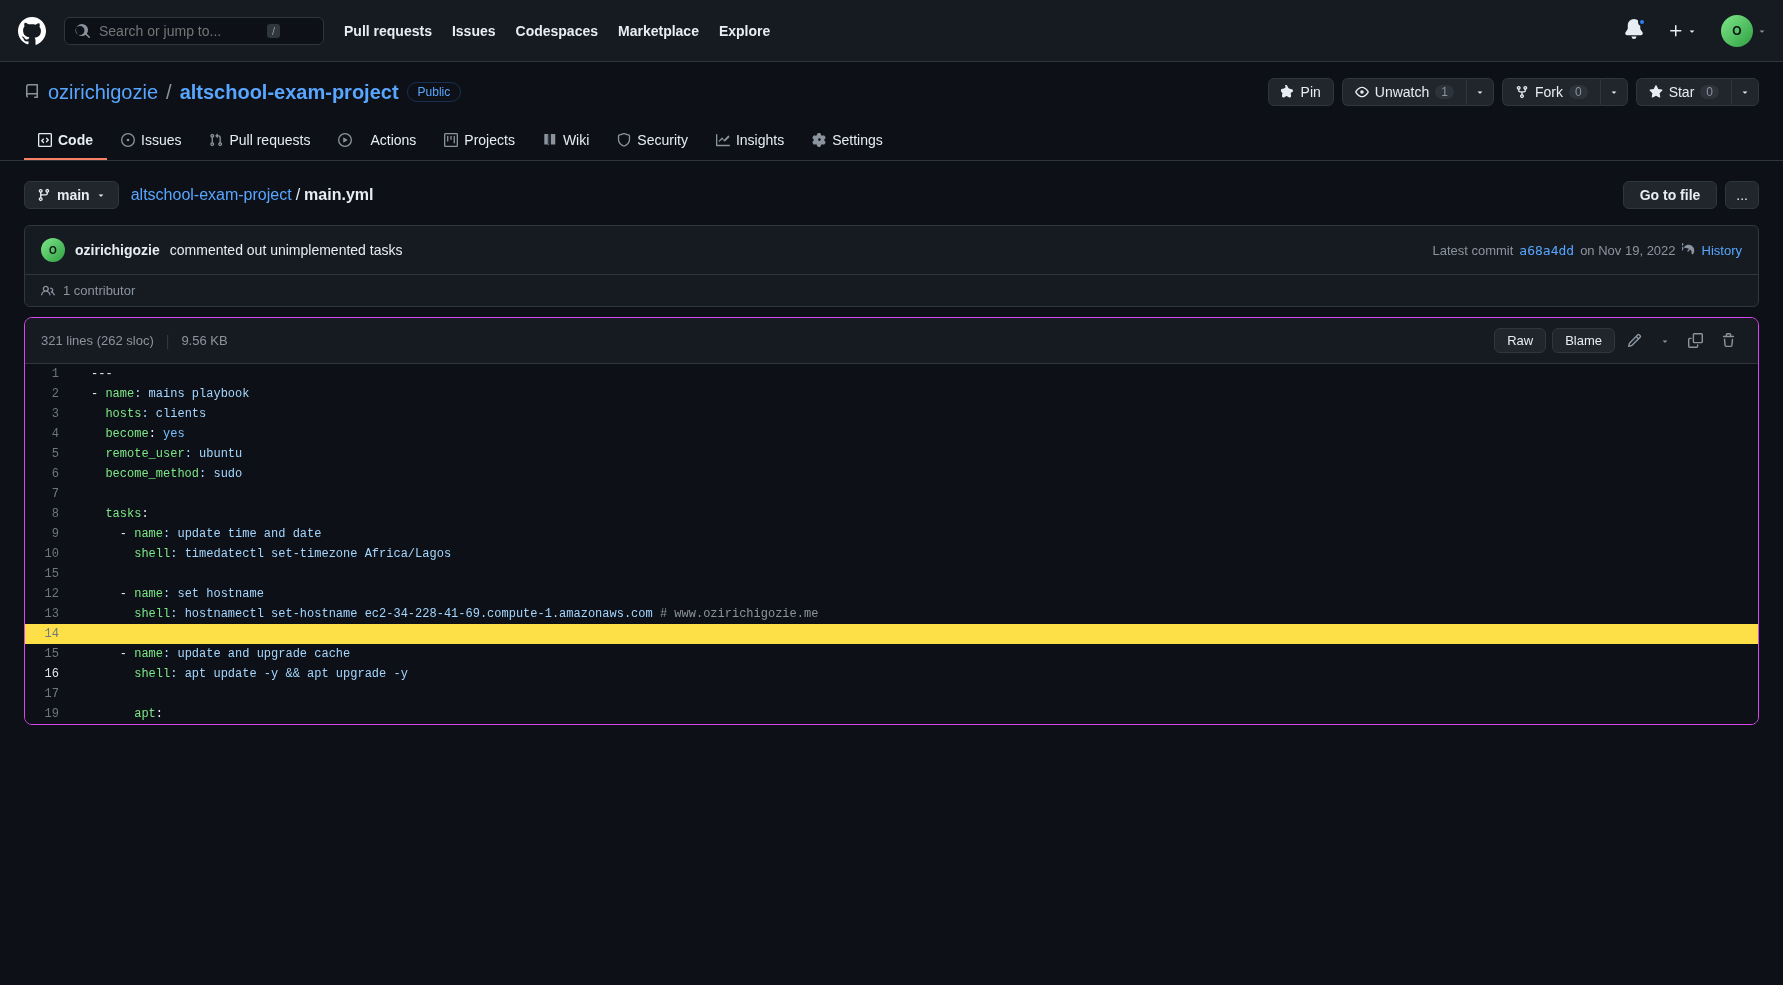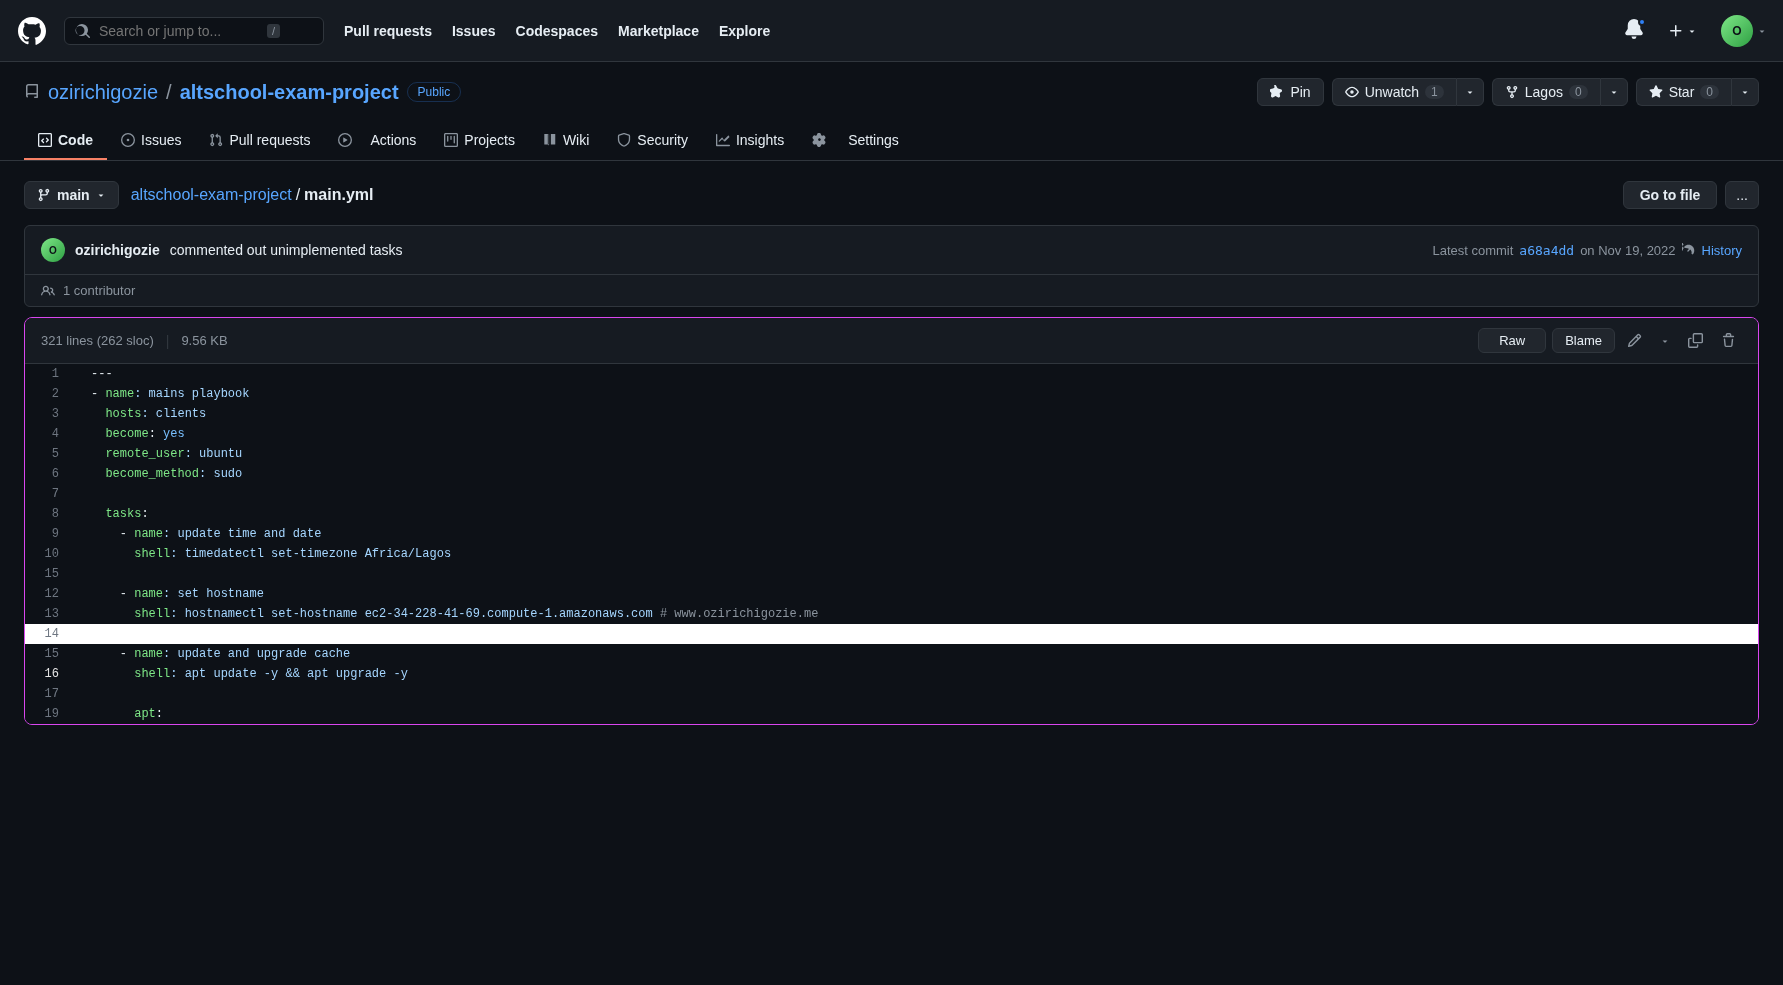--- a/index.html
+++ b/index.html
@@ -99,21 +99,21 @@
               <path d="M4.427 7.427l3.396 3.396a.25.25 0 0 0 .354 0l3.396-3.396A.25.25 0 0 0 11.396 7H4.604a.25.25 0 0 0-.177.427z"></path>
             </svg>
         </button>
       </div>
 
       <div style="display:flex;">
         <button style="display:inline-flex;align-items:center;gap:6px;padding:5px 12px;border-radius:6px 0 0 6px;font-size:14px;font-weight:500;cursor:pointer;border:1px solid #30363d;border-right:none;background:#21262d;color:#e6edf3;">
           <svg width="14" height="14" viewBox="0 0 16 16" fill="#e6edf3">
               <path d="M5 5.372v.878c0 .414.336.75.75.75h4.5a.75.75 0 0 0 .75-.75v-.878a2.25 2.25 0 1 1 1.5 0v.878a2.25 2.25 0 0 1-2.25 2.25h-1.5v2.128a2.251 2.251 0 1 1-1.5 0V8.5h-1.5A2.25 2.25 0 0 1 3.5 6.25v-.878a2.25 2.25 0 1 1 1.5 0ZM5 3.25a.75.75 0 1 0-1.5 0 .75.75 0 0 0 1.5 0zm6.75.75a.75.75 0 1 0 0-1.5.75.75 0 0 0 0 1.5zm-3 8.75a.75.75 0 1 0-1.5 0 .75.75 0 0 0 1.5 0z"></path>
             </svg>
-          <span>Lagos</span>
+          <span>Fork</span>
           <span style="background:#2d333b;border-radius:20px;padding:0 6px;font-size:12px;color:#8b949e;">0</span>
         </button>
         <button style="padding:5px 8px;border-radius:0 6px 6px 0;background:#21262d;border:1px solid #30363d;cursor:pointer;color:#e6edf3;font-size:11px;display:flex;align-items:center;">
           <svg width="10" height="10" viewBox="0 0 16 16" fill="#e6edf3">
               <path d="M4.427 7.427l3.396 3.396a.25.25 0 0 0 .354 0l3.396-3.396A.25.25 0 0 0 11.396 7H4.604a.25.25 0 0 0-.177.427z"></path>
             </svg>
         </button>
       </div>
 
       <div style="display:flex;">
@@ -176,21 +176,21 @@
           <path d="M7.467.133a1.748 1.748 0 0 1 1.066 0l5.25 1.68A1.75 1.75 0 0 1 15 3.48V7c0 1.566-.32 3.182-1.303 4.682-.983 1.498-2.585 2.813-5.032 3.855a1.697 1.697 0 0 1-1.33 0c-2.447-1.042-4.049-2.357-5.032-3.855C1.32 10.182 1 8.566 1 7V3.48a1.75 1.75 0 0 1 1.217-1.667Zm.61 1.429a.25.25 0 0 0-.153 0l-5.25 1.68a.25.25 0 0 0-.174.238V7c0 1.358.275 2.666 1.057 3.86.784 1.194 2.121 2.34 4.366 3.297a.196.196 0 0 0 .154 0c2.245-.956 3.582-2.104 4.366-3.298C13.225 9.666 13.5 8.36 13.5 7V3.48a.25.25 0 0 0-.174-.237Z"></path>
         </svg>
       <span>Security</span>
     </div>
     <div style="display:flex;align-items:center;gap:6px;padding:10px 14px;color:#e6edf3;font-size:14px;cursor:pointer;border-bottom:2px solid transparent;">
       <svg width="14" height="14" viewBox="0 0 16 16" fill="#8b949e">
           <path d="M1.5 1.75V13.5h13.75a.75.75 0 0 1 0 1.5H.75a.75.75 0 0 1-.75-.75V1.75a.75.75 0 0 1 1.5 0Zm14.28 2.53-5.25 5.25a.75.75 0 0 1-1.06 0L7 7.06 4.28 9.78a.751.751 0 0 1-1.042-.018.751.751 0 0 1-.018-1.042l3.25-3.25a.75.75 0 0 1 1.06 0L9 7.94l4.72-4.72a.751.751 0 0 1 1.042.018.751.751 0 0 1 .018 1.042Z"></path>
         </svg>
       <span>Insights</span>
     </div>
-    <div style="display:flex;align-items:center;gap:22px;padding:10px 14px;color:#e6edf3;font-size:14px;cursor:pointer;border-bottom:2px solid transparent;">
+    <div style="display:flex;align-items:center;gap:6px;padding:10px 14px;color:#e6edf3;font-size:14px;cursor:pointer;border-bottom:2px solid transparent;">
       <svg width="14" height="14" viewBox="0 0 16 16" fill="#8b949e">
           <path d="M8 0a8.2 8.2 0 0 1 .701.031C9.444.095 9.99.645 10.16 1.29l.288 1.107c.018.066.079.158.212.224.231.114.454.243.668.386.123.082.233.09.299.071l1.103-.303c.644-.176 1.392.021 1.82.63.27.385.506.792.704 1.218.315.675.111 1.422-.364 1.891l-.814.806c-.049.048-.098.147-.088.294.016.257.016.515 0 .772-.01.147.038.246.088.294l.814.806c.475.469.679 1.216.364 1.891a7.977 7.977 0 0 1-.704 1.217c-.428.61-1.176.807-1.82.63l-1.103-.303c-.066-.019-.176-.011-.299.071a5.909 5.909 0 0 1-.668.386c-.133.066-.194.158-.212.224l-.288 1.107c-.17.644-.716 1.196-1.459 1.259a8.082 8.082 0 0 1-1.402 0c-.743-.063-1.289-.615-1.459-1.26l-.288-1.106c-.018-.066-.079-.158-.212-.224a5.738 5.738 0 0 1-.668-.386c-.123-.082-.233-.09-.299-.071l-1.103.303c-.644.176-1.392-.021-1.82-.63a8.12 8.12 0 0 1-.704-1.218c-.315-.675-.111-1.422.363-1.891l.815-.806c.05-.048.098-.147.088-.294a6.214 6.214 0 0 1 0-.772c.01-.147-.038-.246-.088-.294l-.815-.806C.635 6.045.431 5.298.746 4.623a7.92 7.92 0 0 1 .704-1.217c.428-.61 1.176-.807 1.82-.63l1.103.303c.066.019.176.011.299-.071.214-.143.437-.272.668-.386.133-.066.194-.158.212-.224l.288-1.107c.17-.645.715-1.196 1.459-1.26A8.082 8.082 0 0 1 8 0Zm2.009 7.5c0-.83-.671-1.5-1.5-1.5S7 6.67 7 7.5 7.671 9 8.5 9s1.5-.67 1.5-1.5Z"></path>
         </svg>
       <span>Settings</span>
     </div>
   </div>
 </div>
 
 <div style="padding:20px 24px;">
 
@@ -240,21 +240,21 @@
     </div>
   </div>
 
   <div style="background:#161b22;border:1px solid #d946ef;border-radius:8px;overflow:hidden;">
 
     <div style="display:flex;align-items:center;padding:10px 16px;border-bottom:1px solid #30363d;background:#161b22;gap:8px;">
       <span style="color:#8b949e;font-size:13px;">321 lines (262 sloc)</span>
       <span style="color:#30363d;margin:0 4px;">|</span>
       <span style="color:#8b949e;font-size:13px;">9.56 KB</span>
       <div style="margin-left:auto;display:flex;gap:6px;align-items:center;">
-        <button style="background:#21262d;border:1px solid #30363d;border-radius:6px;color:#e6edf3;padding:4px 20px;font-size:13px;cursor:pointer;">Raw</button>
+        <button style="background:#21262d;border:1px solid #30363d;border-radius:6px;color:#e6edf3;padding:4px 12px;font-size:13px;cursor:pointer;">Raw</button>
         <button style="background:#21262d;border:1px solid #30363d;border-radius:6px;color:#e6edf3;padding:4px 12px;font-size:13px;cursor:pointer;">Blame</button>
         <button style="background:transparent;border:none;color:#8b949e;cursor:pointer;font-size:15px;padding:4px 6px;border-radius:4px;display:flex;align-items:center;">
           <svg width="15" height="15" viewBox="0 0 16 16" fill="#8b949e">
               <path d="M11.013 1.427a1.75 1.75 0 0 1 2.474 0l1.086 1.086a1.75 1.75 0 0 1 0 2.474l-8.61 8.61c-.21.21-.47.364-.756.445l-3.251.93a.75.75 0 0 1-.927-.928l.929-3.25c.081-.286.235-.547.445-.758l8.61-8.61Zm.176 4.823L9.75 4.81l-6.286 6.287a.253.253 0 0 0-.064.108l-.558 1.953 1.953-.558a.253.253 0 0 0 .108-.064Zm1.238-3.763a.25.25 0 0 0-.354 0L10.811 3.75l1.439 1.44 1.263-1.263a.25.25 0 0 0 0-.354Z"></path>
             </svg>
         </button>
         <button style="background:transparent;border:none;color:#8b949e;cursor:pointer;font-size:12px;padding:4px 6px;border-radius:4px;display:flex;align-items:center;">
           <svg width="10" height="10" viewBox="0 0 16 16" fill="#8b949e">
               <path d="M4.427 7.427l3.396 3.396a.25.25 0 0 0 .354 0l3.396-3.396A.25.25 0 0 0 11.396 7H4.604a.25.25 0 0 0-.177.427z"></path>
             </svg>
@@ -321,21 +321,21 @@
               <td style="padding: 0px 16px; white-space: pre; color: rgb(230, 237, 243);">&nbsp;</td>
             </tr>
             <tr style="background: rgb(13, 17, 23);">
               <td style="width: 50px; text-align: right; padding: 0px 16px; color: rgb(110, 118, 129); user-select: none; vertical-align: top;">12</td>
               <td style="padding: 0px 16px; white-space: pre; color: rgb(230, 237, 243);">    - <span style="color:#7ee787">name</span><span style="color:#a5d6ff">: set hostname</span></td>
             </tr>
             <tr style="background: rgb(13, 17, 23);">
               <td style="width: 50px; text-align: right; padding: 0px 16px; color: rgb(110, 118, 129); user-select: none; vertical-align: top;">13</td>
               <td style="padding: 0px 16px; white-space: pre; color: rgb(230, 237, 243);">      <span style="color:#7ee787">shell</span><span style="color:#a5d6ff">: hostnamectl set-hostname ec2-34-228-41-69.compute-1.amazonaws.com </span><span style="color:#8b949e"># www.ozirichigozie.me</span></td>
             </tr>
-            <tr style="background: #ffffff;">
+            <tr style="background: #fde047;">
               <td style="width: 50px; text-align: right; padding: 0px 16px; color: rgb(110, 118, 129); user-select: none; vertical-align: top;">14</td>
               <td style="padding: 0px 16px; white-space: pre; color: rgb(230, 237, 243);">&nbsp;</td>
             </tr>
             <tr style="background: rgb(13, 17, 23);">
               <td style="width: 50px; text-align: right; padding: 0px 16px; color: rgb(110, 118, 129); user-select: none; vertical-align: top;">15</td>
               <td style="padding: 0px 16px; white-space: pre; color: rgb(230, 237, 243);">    - <span style="color:#7ee787">name</span><span style="color:#a5d6ff">: update and upgrade cache</span></td>
             </tr>
             <tr style="background: rgb(13, 17, 23);">
               <td style="width: 50px; text-align: right; padding: 0px 16px; color: #e5e5e5; user-select: none; vertical-align: top;">16</td>
               <td style="padding: 0px 16px; white-space: pre; color: rgb(230, 237, 243);">      <span style="color:#7ee787">shell</span><span style="color:#a5d6ff">: apt update -y &amp;&amp; apt upgrade -y</span></td>

